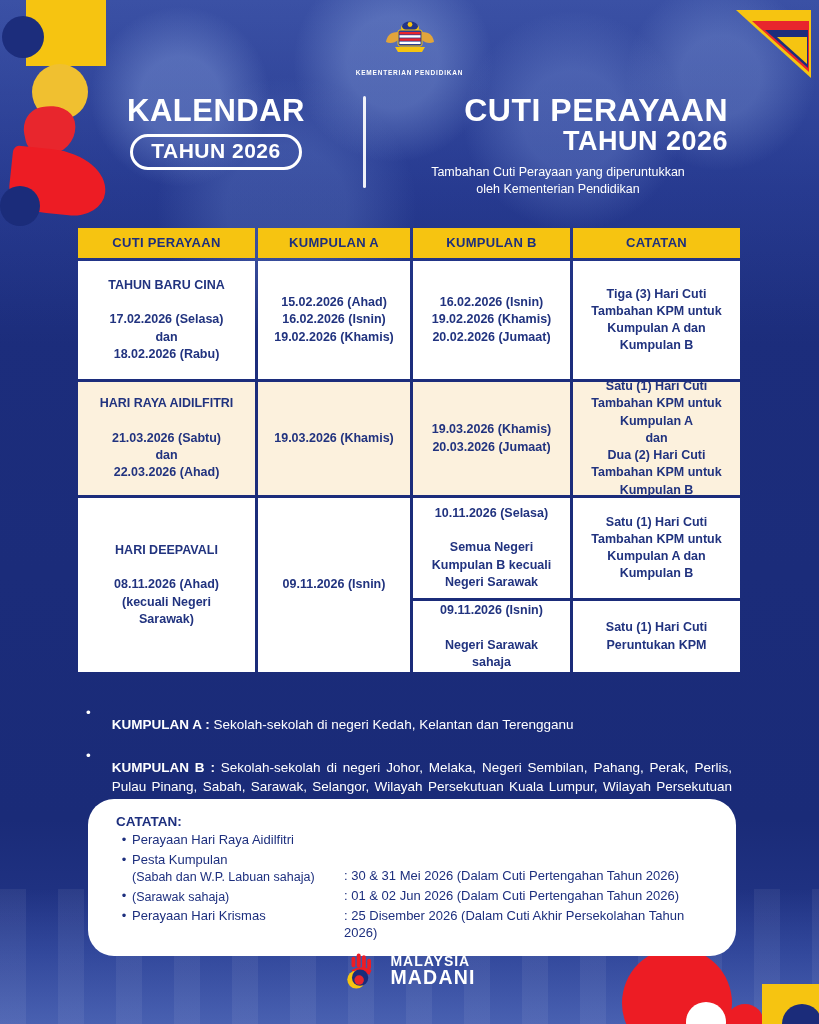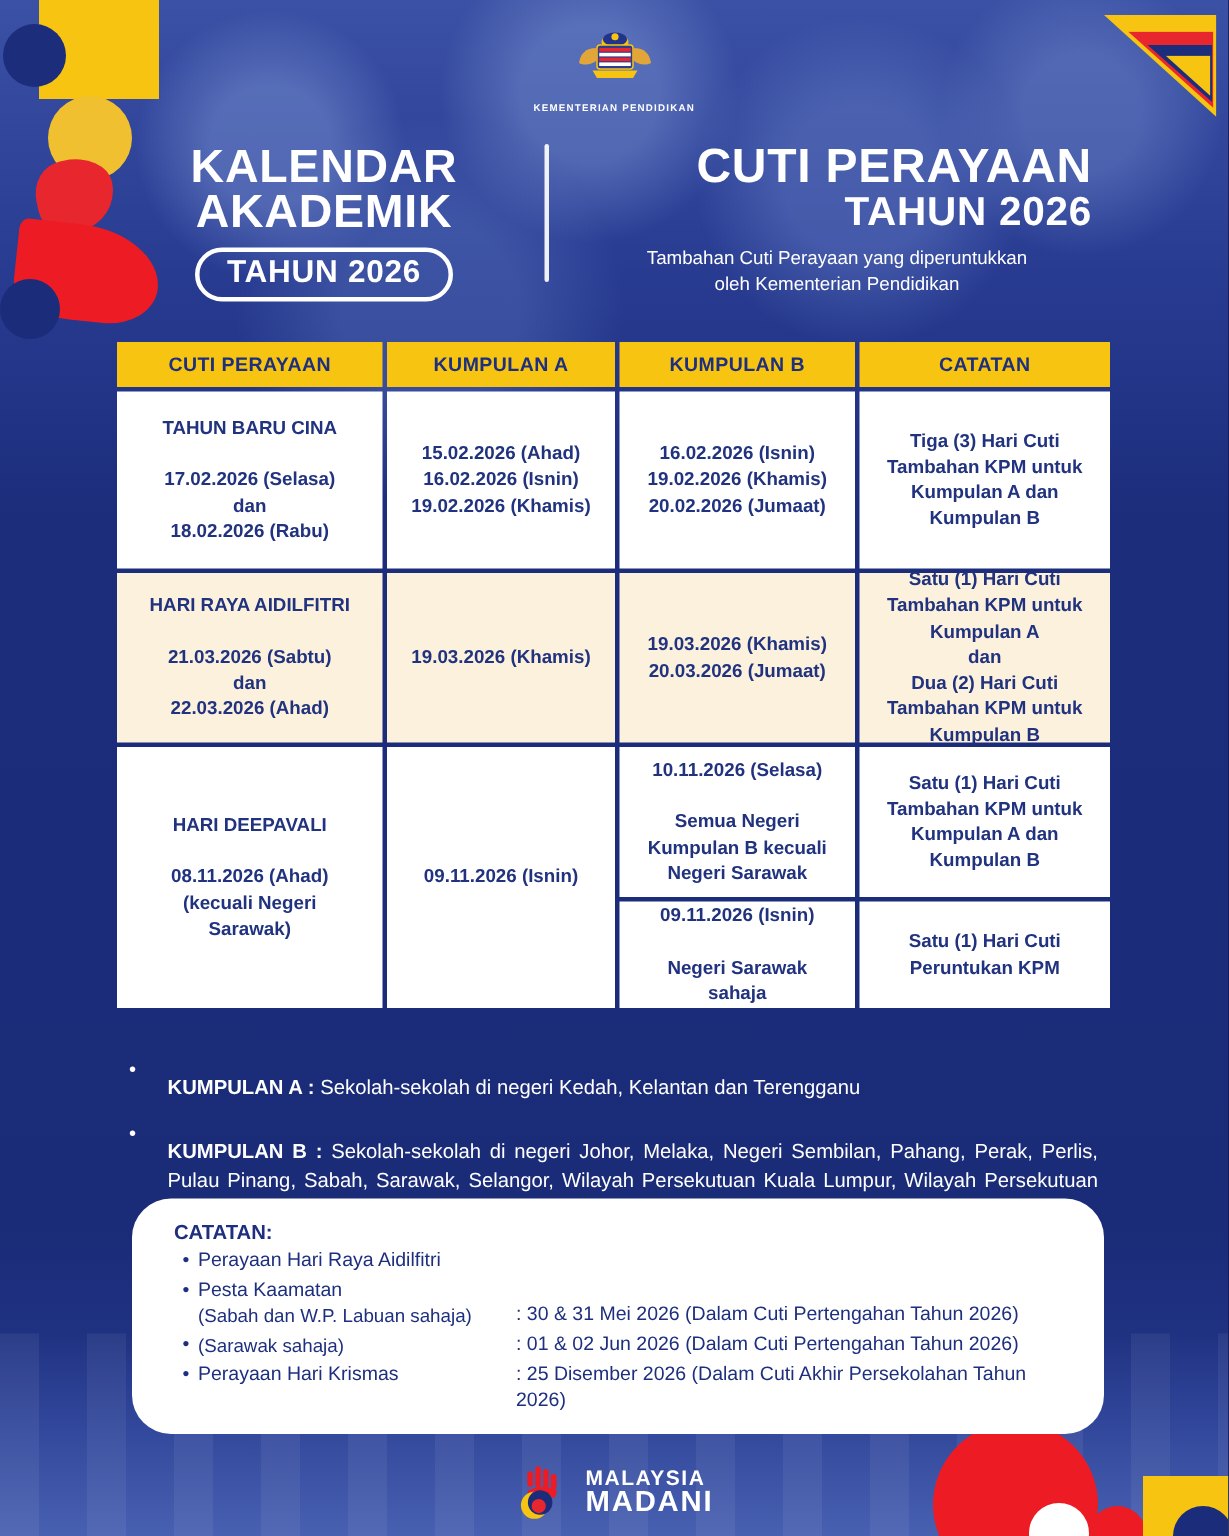--- a/index.html
+++ b/index.html
@@ -85,21 +85,21 @@
   .notes-title{font-size:13.5px;font-weight:bold;margin-bottom:2px;}
   .note-item{display:flex;font-size:13px;line-height:1.3;margin-top:3px;}
   .note-item .nb{flex:0 0 16px;text-align:center;}
   .note-left{flex:0 0 212px;}
   .note-left .qual{font-size:12.5px;}
   .note-value{flex:1;}
   .align-bottom{align-items:flex-end;}
   .align-bottom .nb{align-self:flex-start;}
 
   
-  .footer{position:absolute;left:0;top:976px;width:819px;display:flex;justify-content:center;align-items:center;gap:9px;}
+  .footer{position:absolute;left:0;top:952px;width:819px;display:flex;justify-content:center;align-items:center;gap:9px;}
   .brand-text{color:#ffffff;font-weight:bold;line-height:1.02;}
   .brand-text .b1{font-size:14px;letter-spacing:1px;}
   .brand-text .b2{font-size:19.5px;letter-spacing:1.2px;}
 </style>
 </head>
 <body>
 
 <div class="page">
 
   <div class="photo-top"></div>
@@ -134,21 +134,20 @@
       <path d="M17 12 C9 12 6 16 5 22 C9 24 14 23 17 20 Z" fill="#e2a53a"></path>
       <path d="M41 12 C49 12 52 16 53 22 C49 24 44 23 41 20 Z" fill="#e2a53a"></path>
       <path d="M14 27 L44 27 L41 32 L17 32 Z" fill="#f6c411"></path>
     </svg>
     <div class="ministry-label">KEMENTERIAN PENDIDIKAN</div>
   </div>
 
   <div class="titles">
     <div class="t-left">
       <div class="big">KALENDAR</div>
-      <div class="big">AKADEMIK</div>
       <div class="badge">TAHUN 2026</div>
     </div>
     <div class="t-divider"></div>
     <div class="t-right">
       <div class="l1">CUTI PERAYAAN</div>
       <div class="l2">TAHUN 2026</div>
       <div class="sub">Tambahan Cuti Perayaan yang diperuntukkan
 oleh Kementerian Pendidikan</div>
     </div>
   </div>
@@ -233,21 +232,21 @@
     <div class="note-item">
       <div class="nb">•</div>
       <div class="note-left">
         <div>Perayaan Hari Raya Aidilfitri</div>
       </div>
     </div>
 
     <div class="note-item align-bottom">
       <div class="nb">•</div>
       <div class="note-left">
-        <div>Pesta Kaamatan</div>
+        <div>Pesta Kumpulan</div>
         <div class="qual">(Sabah dan W.P. Labuan sahaja)</div>
       </div>
       <div class="note-value">: 30 &amp; 31 Mei 2026 (Dalam Cuti Pertengahan Tahun 2026)</div>
     </div>
 
     <div class="note-item align-bottom">
       <div class="nb">•</div>
       <div class="note-left">
         <div class="qual">(Sarawak sahaja)</div>
       </div>

